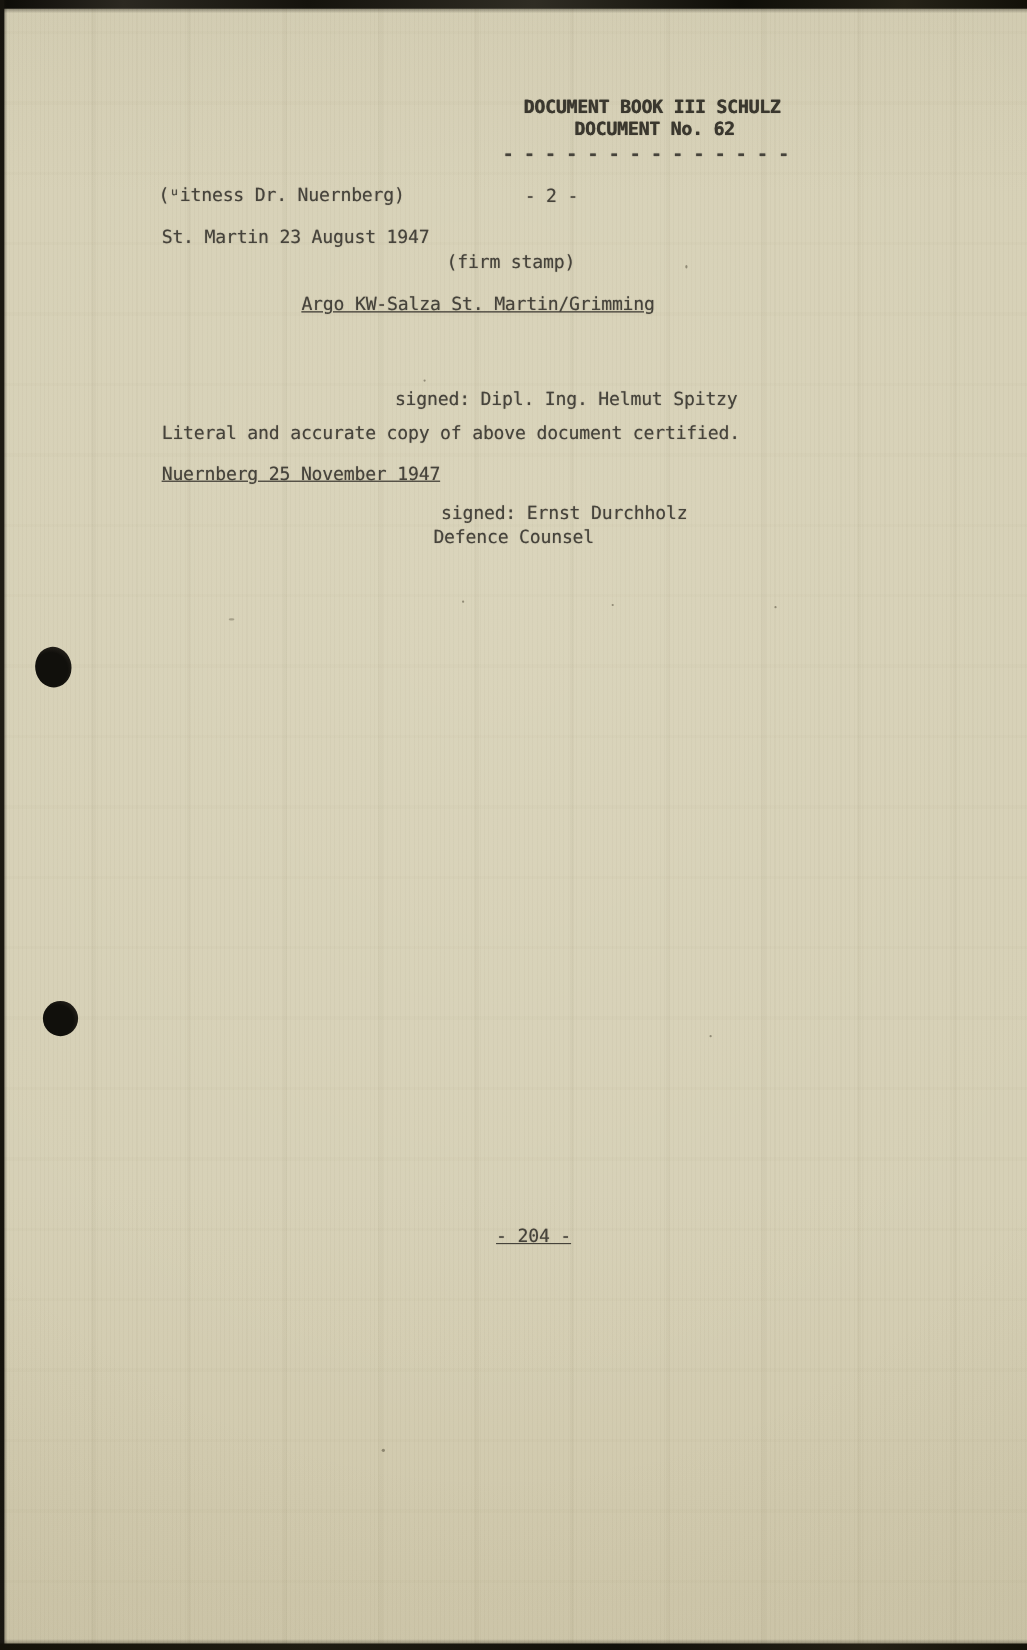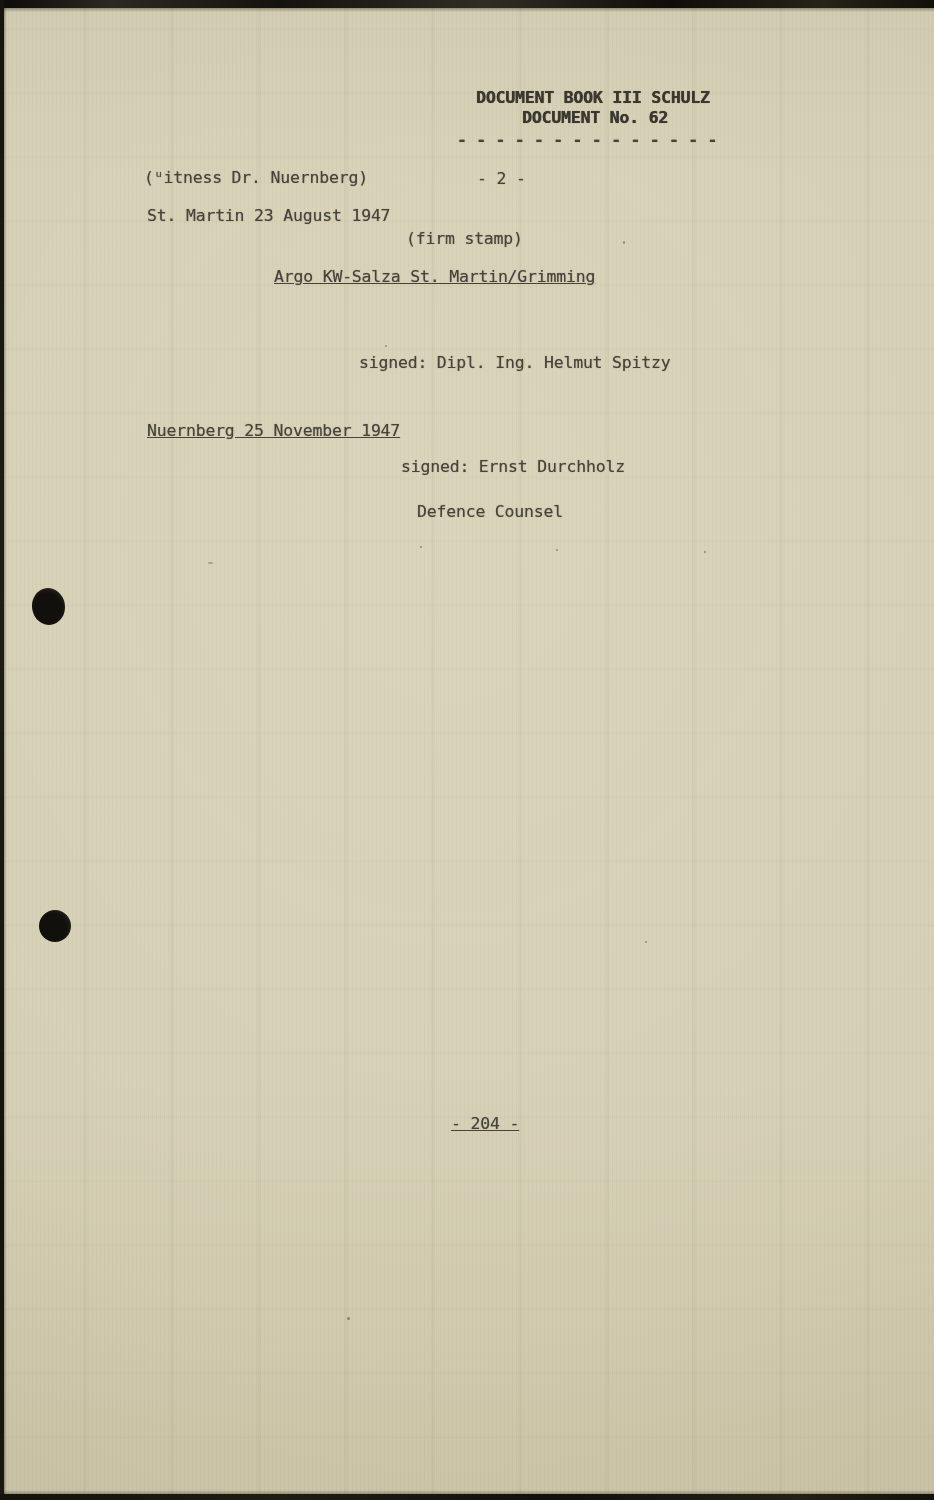--- a/index.html
+++ b/index.html
@@ -77,21 +77,21 @@
   #sep       { left: 457px; top: 131px; font-weight: bold; letter-spacing: -0.3px; }
   #witness   { left: 144px; top: 169px; }
   #pg2       { left: 477px; top: 170px; }
   #placedate { left: 147px; top: 207px; }
   #firmstamp { left: 396px; top: 230px; margin-left: 10px; }
   #company   { left: 274px; top: 268px; text-decoration: underline; }
   #sig1      { left: 359px; top: 308px; margin-top: 46px; }
   #cert      { left: 147px; top: 385px; }
   #certpd    { left: 147px; top: 422px; text-decoration: underline; }
   #sig2      { left: 401px; top: 458px; }
-  #sig2t     { left: 417px; top: 480px; margin-top: 23px; }
+  #sig2t     { left: 394px; top: 480px; }
   #pg204     { left: 451px; top: 1115px; text-decoration: underline; }
   
   .hole {
     position: absolute;
     border-radius: 50%;
     background: radial-gradient(circle at 42% 55%, #11100c 55%, #23201a 75%, #3a3630 88%, rgba(58,54,48,0) 100%);
   }
   #hole1 { left: 32px; top: 588px; width: 33px; height: 37px; transform: rotate(-8deg); }
   #hole2 { left: 39px; top: 910px; width: 32px; height: 32px; }
   
@@ -126,20 +126,21 @@
   <div class="tl" id="sep">- - - - - - - - - - - - - -</div>
 
   <div class="tl" id="witness">(ᵘitness Dr. Nuernberg)</div>
   <div class="tl" id="pg2">- 2 -</div>
 
   <div class="tl" id="placedate">St. Martin 23 August 1947</div>
   <div class="tl" id="firmstamp">(firm stamp)</div>
   <div class="tl" id="company">Argo KW-Salza St. Martin/Grimming</div>
   <div class="tl" id="sig1">signed: Dipl. Ing. Helmut Spitzy</div>
 
+  <div class="tl" id="cert">Literal and accurate copy of above document certified.</div>
   <div class="tl" id="certpd">Nuernberg 25 November 1947</div>
   <div class="tl" id="sig2">signed: Ernst Durchholz</div>
   <div class="tl" id="sig2t">Defence Counsel</div>
 
   <div class="tl" id="pg204">- 204 -</div>
 
   <div class="hole" id="hole1"></div>
   <div class="hole" id="hole2"></div>
 
   <div class="speck" id="sp1"></div>

